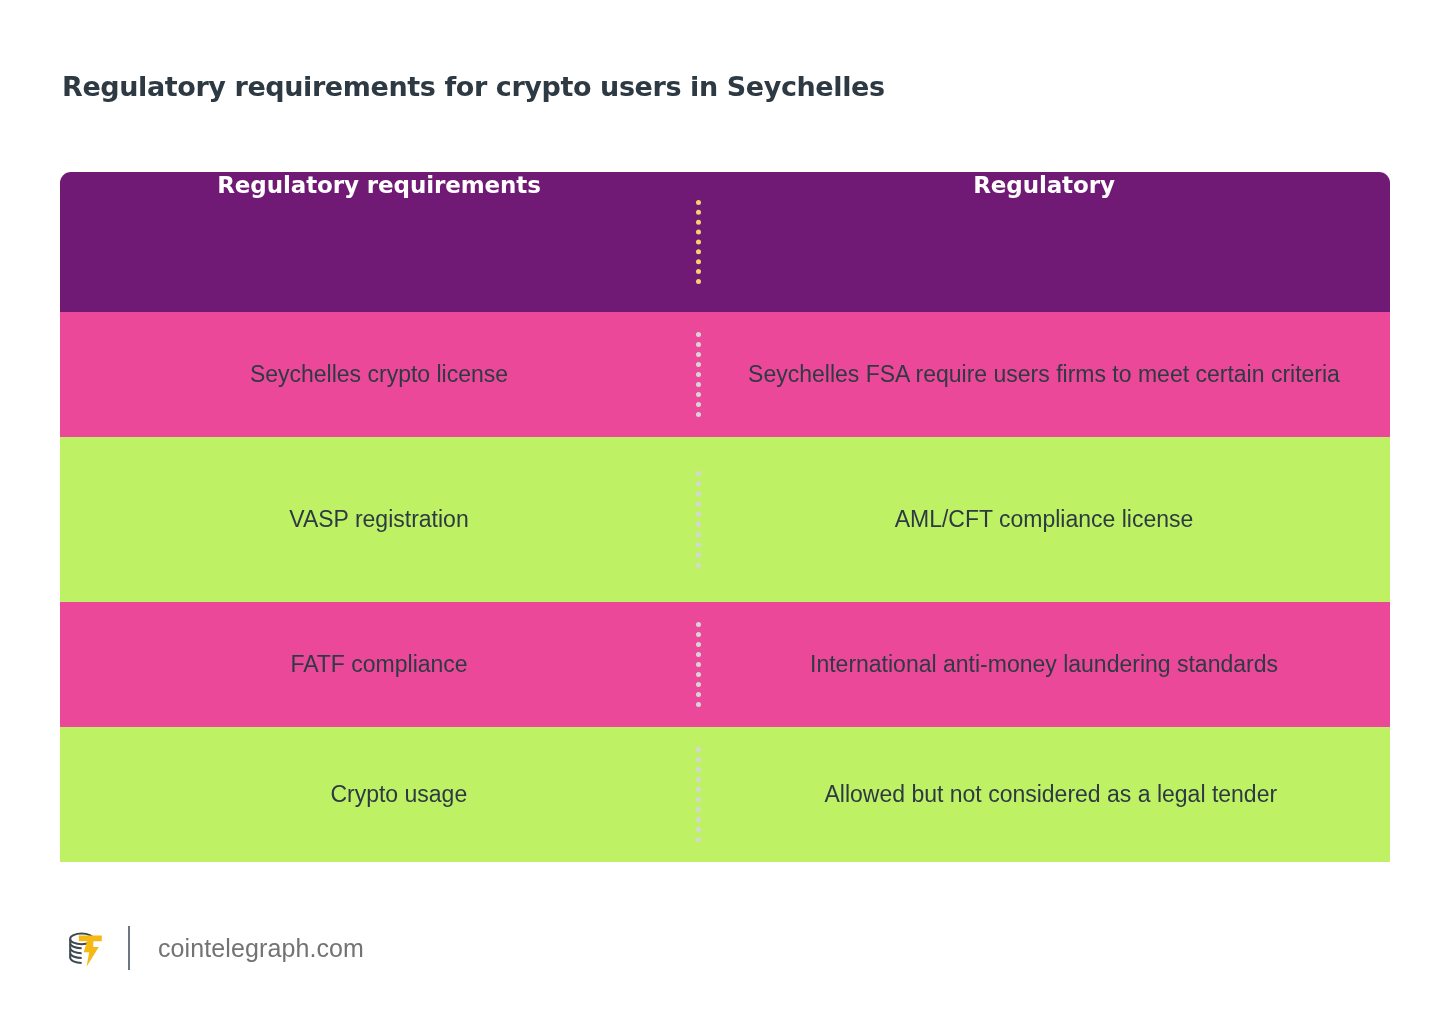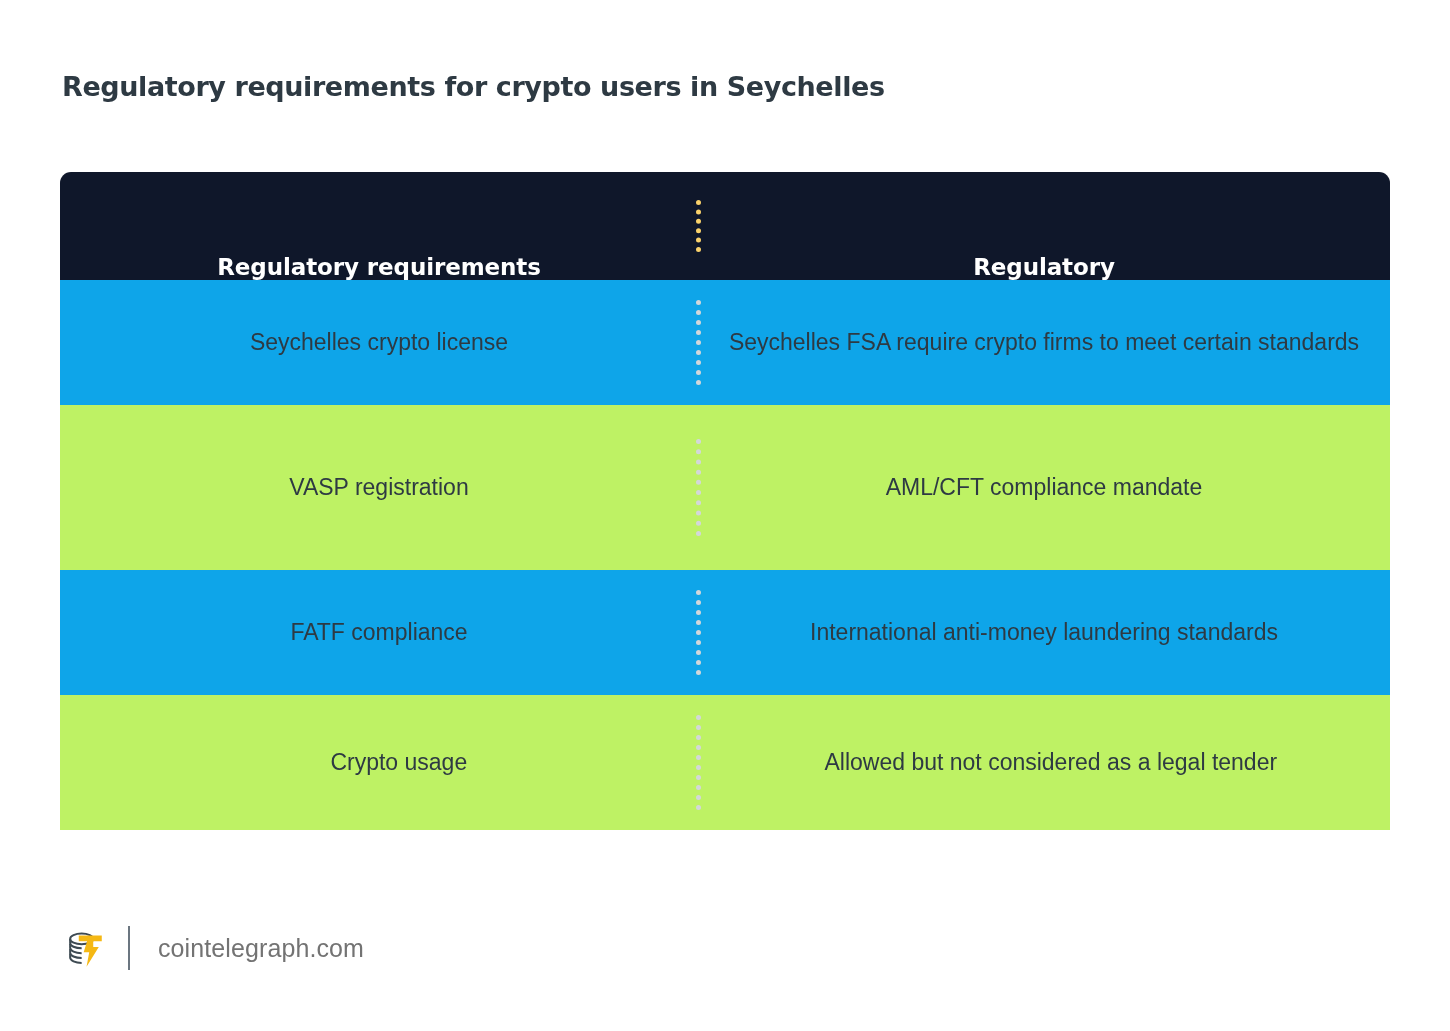--- a/index.html
+++ b/index.html
@@ -33,42 +33,42 @@
   
   #table {
     position: absolute;
     left: 60px;
     top: 172px;
     width: 1330px;
   }
 
   .thead {
     position: relative;
-    height: 108px;
-    background: #0f172a;
+    height: 140px;
+    background: #701a75;
     border-radius: 11px 11px 0 0;
     display: flex;
-    align-items: flex-end;
+    align-items: flex-start;
   }
   .th {
     color: #ffffff;
     font-family: "DejaVu Sans", "Liberation Sans", sans-serif;
     font-size: 23px;
     font-weight: bold;
     text-align: center;
     letter-spacing: -0.1px;
   }
   .col-a { width: 638px; }
   .col-b { width: 692px; }
 
   .trow {
     position: relative;
     display: flex;
     align-items: center;
-    background: #0ea5e9;
+    background: #ec4899;
   }
   .trow.alt { background: #bef264; }
   .trow.r1 { height: 125px; }
   .trow.r2 { height: 165px; }
   .trow.r3 { height: 125px; }
   .trow.r4 { height: 135px; padding-left: 26px; }
 
   .td {
     color: #2E3A43;
     font-size: 23px;
@@ -137,27 +137,27 @@
 <div id="table">
 
   <div class="thead">
     <div class="th col-a">Regulatory requirements</div>
     <div class="th col-b">Regulatory</div>
     <div class="divider head"></div>
   </div>
 
   <div class="trow r1">
     <div class="td col-a">Seychelles crypto license</div>
-    <div class="td col-b">Seychelles FSA require crypto firms to meet certain standards</div>
+    <div class="td col-b">Seychelles FSA require users firms to meet certain criteria</div>
     <div class="divider body"></div>
   </div>
 
   <div class="trow r2 alt">
     <div class="td col-a">VASP registration</div>
-    <div class="td col-b">AML/CFT compliance mandate</div>
+    <div class="td col-b">AML/CFT compliance license</div>
     <div class="divider tall"></div>
   </div>
 
   <div class="trow r3">
     <div class="td col-a">FATF compliance</div>
     <div class="td col-b">International anti-money laundering standards</div>
     <div class="divider body"></div>
   </div>
 
   <div class="trow r4 alt">

